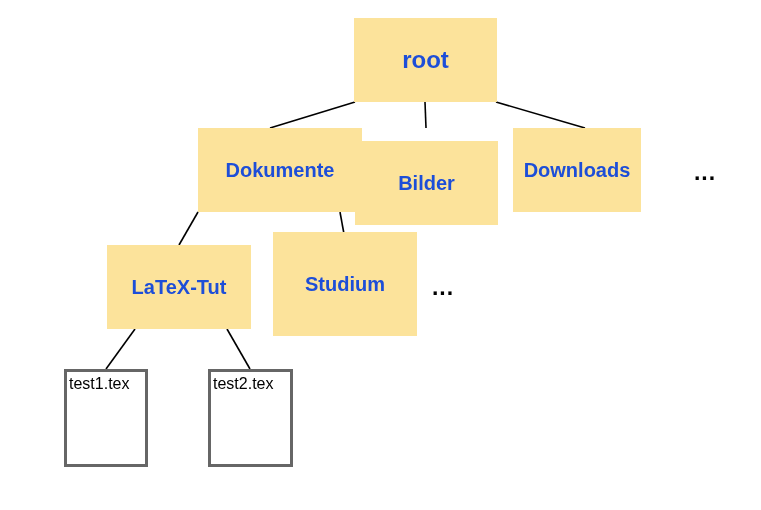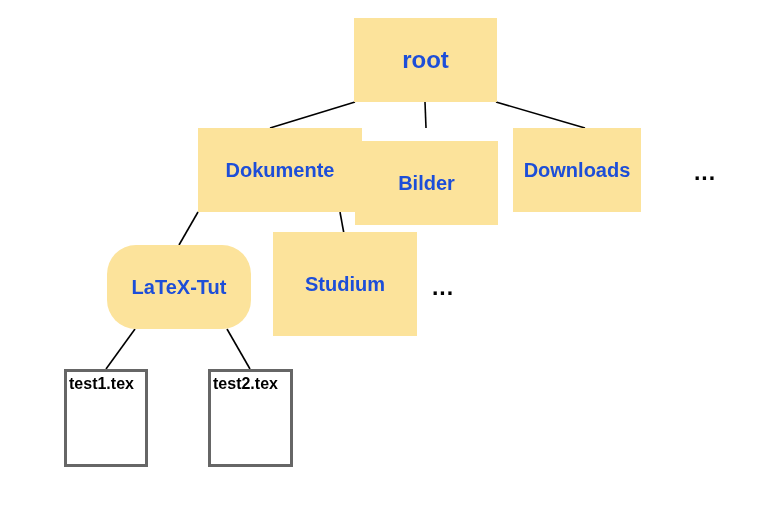--- a/index.html
+++ b/index.html
@@ -38,21 +38,21 @@
   }
   .root-node {
     font-size: 24px;
   }
   .file-node {
     position: absolute;
     background: #ffffff;
     border: 3px solid #666666;
     box-sizing: border-box;
     font-size: 16px;
-    font-weight: bold;
+    font-weight: normal;
     color: #000000;
     padding: 3px 0 0 2px;
     white-space: nowrap;
     overflow: hidden;
   }
   .ellipsis {
     position: absolute;
     width: 30px;
     height: 30px;
     display: flex;
@@ -62,21 +62,21 @@
     font-size: 23px;
     color: #000000;
     letter-spacing: 1px;
   }
   
   .pos-root       { left: 354px; top: 18px;  width: 143px; height: 84px; }
   .pos-dokumente  { left: 198px; top: 128px; width: 164px; height: 84px; }
   .pos-bilder     { left: 355px; top: 128px; width: 143px; height: 84px; margin-top: 13px; }
   .pos-downloads  { left: 513px; top: 128px; width: 128px; height: 84px; }
   .pos-ellipsis1  { left: 690px; top: 157px; }
-  .pos-latex-tut  { left: 107px; top: 245px; width: 144px; height: 84px; border-radius: 29px; }
+  .pos-latex-tut  { left: 107px; top: 245px; width: 144px; height: 84px; }
   .pos-studium    { left: 273px; top: 232px; width: 144px; height: 104px; }
   .pos-ellipsis2  { left: 428px; top: 272px; }
   .pos-test1      { left: 64px;  top: 369px; width: 84px;  height: 98px; }
   .pos-test2      { left: 208px; top: 369px; width: 85px;  height: 98px; }
 </style>
 </head>
 <body>
 
 <div class="canvas">
 

